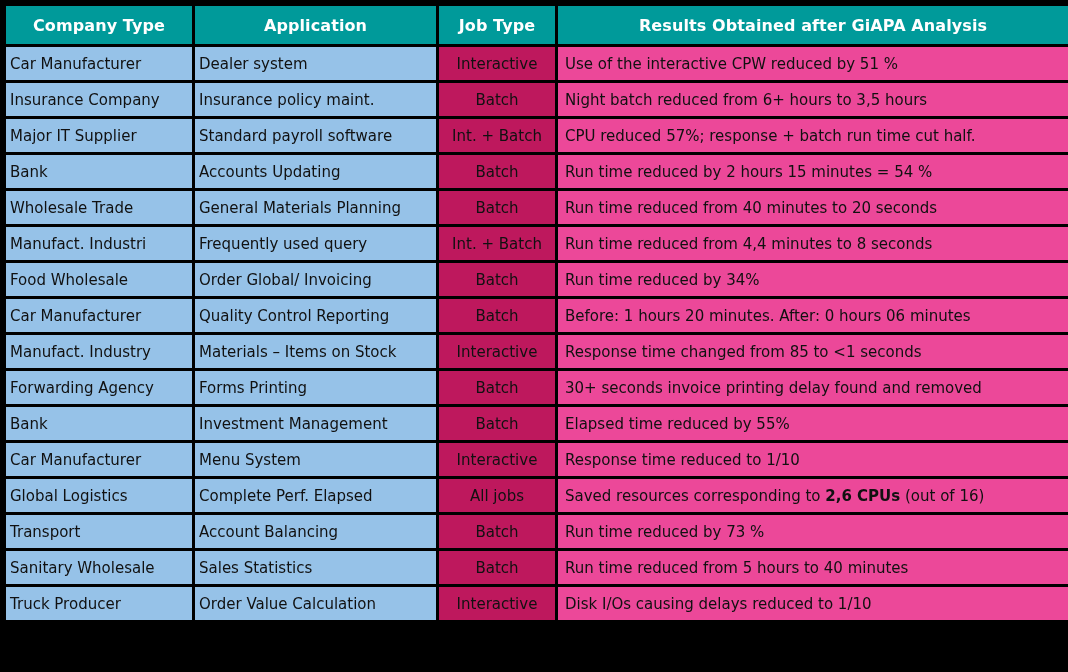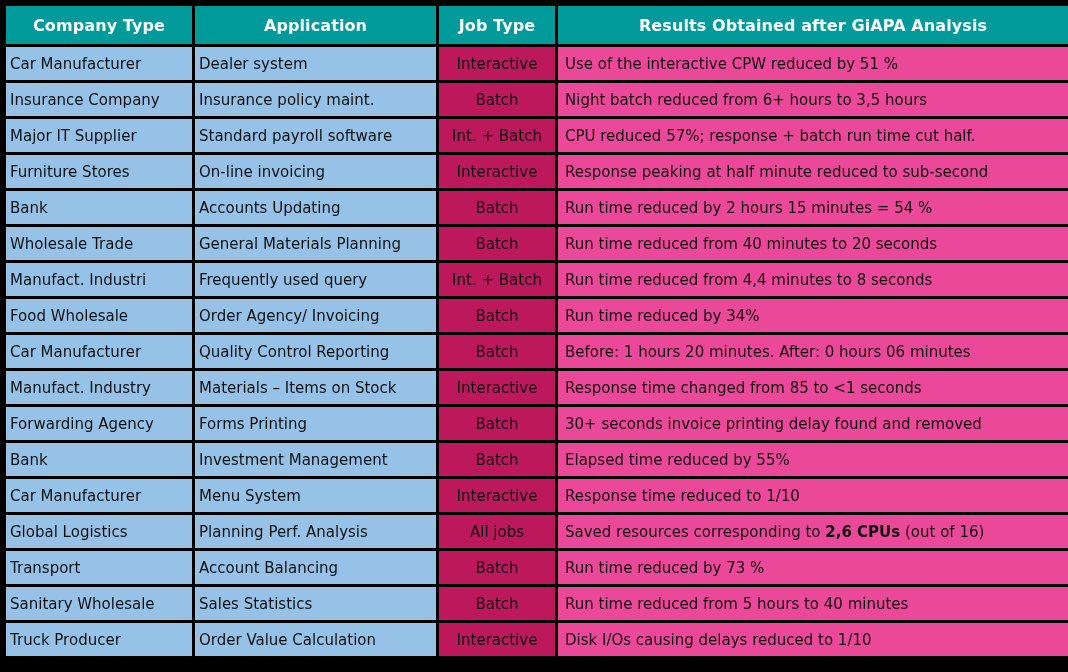--- a/index.html
+++ b/index.html
@@ -117,46 +117,40 @@
           <td class="cell-jobtype">Batch</td>
           <td class="cell-results">Night batch reduced from 6+ hours to 3,5 hours</td>
         </tr>
         <tr>
           <td class="cell-company">Major IT Supplier</td>
           <td class="cell-app">Standard payroll software</td>
           <td class="cell-jobtype">Int. + Batch</td>
           <td class="cell-results">CPU reduced 57%;  response + batch run time cut half.</td>
         </tr>
         <tr>
-          <td class="cell-company">Furniture Stores</td>
-          <td class="cell-app">On-line invoicing</td>
-          <td class="cell-jobtype">Interactive</td>
-          <td class="cell-results">Response peaking at half minute reduced to sub-second</td>
-        </tr>
-        <tr>
           <td class="cell-company">Bank</td>
           <td class="cell-app">Accounts Updating</td>
           <td class="cell-jobtype">Batch</td>
           <td class="cell-results">Run time reduced by 2 hours 15 minutes = 54 %</td>
         </tr>
         <tr>
           <td class="cell-company">Wholesale Trade</td>
           <td class="cell-app">General Materials Planning</td>
           <td class="cell-jobtype">Batch</td>
           <td class="cell-results">Run time reduced from 40 minutes to 20 seconds</td>
         </tr>
         <tr>
           <td class="cell-company">Manufact. Industri</td>
           <td class="cell-app">Frequently used query</td>
           <td class="cell-jobtype">Int. + Batch</td>
           <td class="cell-results">Run time reduced from 4,4 minutes to 8 seconds</td>
         </tr>
         <tr>
           <td class="cell-company">Food Wholesale</td>
-          <td class="cell-app">Order Agency/ Invoicing</td>
+          <td class="cell-app">Order Global/ Invoicing</td>
           <td class="cell-jobtype">Batch</td>
           <td class="cell-results">Run time reduced by 34%</td>
         </tr>
         <tr>
           <td class="cell-company">Car Manufacturer</td>
           <td class="cell-app">Quality Control Reporting</td>
           <td class="cell-jobtype">Batch</td>
           <td class="cell-results">Before: 1 hours 20 minutes. After:  0 hours 06 minutes</td>
         </tr>
         <tr>
@@ -178,21 +172,21 @@
           <td class="cell-results">Elapsed time reduced by 55%</td>
         </tr>
         <tr>
           <td class="cell-company">Car Manufacturer</td>
           <td class="cell-app">Menu System</td>
           <td class="cell-jobtype">Interactive</td>
           <td class="cell-results">Response time reduced to 1/10</td>
         </tr>
         <tr>
           <td class="cell-company">Global Logistics</td>
-          <td class="cell-app">Planning Perf. Analysis</td>
+          <td class="cell-app">Complete Perf. Elapsed</td>
           <td class="cell-jobtype">All jobs</td>
           <td class="cell-results"><span>Saved resources corresponding to </span><b>2,6 CPUs</b><span> (out of 16)</span></td>
         </tr>
         <tr>
           <td class="cell-company">Transport</td>
           <td class="cell-app">Account Balancing</td>
           <td class="cell-jobtype">Batch</td>
           <td class="cell-results">Run time reduced by 73 %</td>
         </tr>
         <tr>

